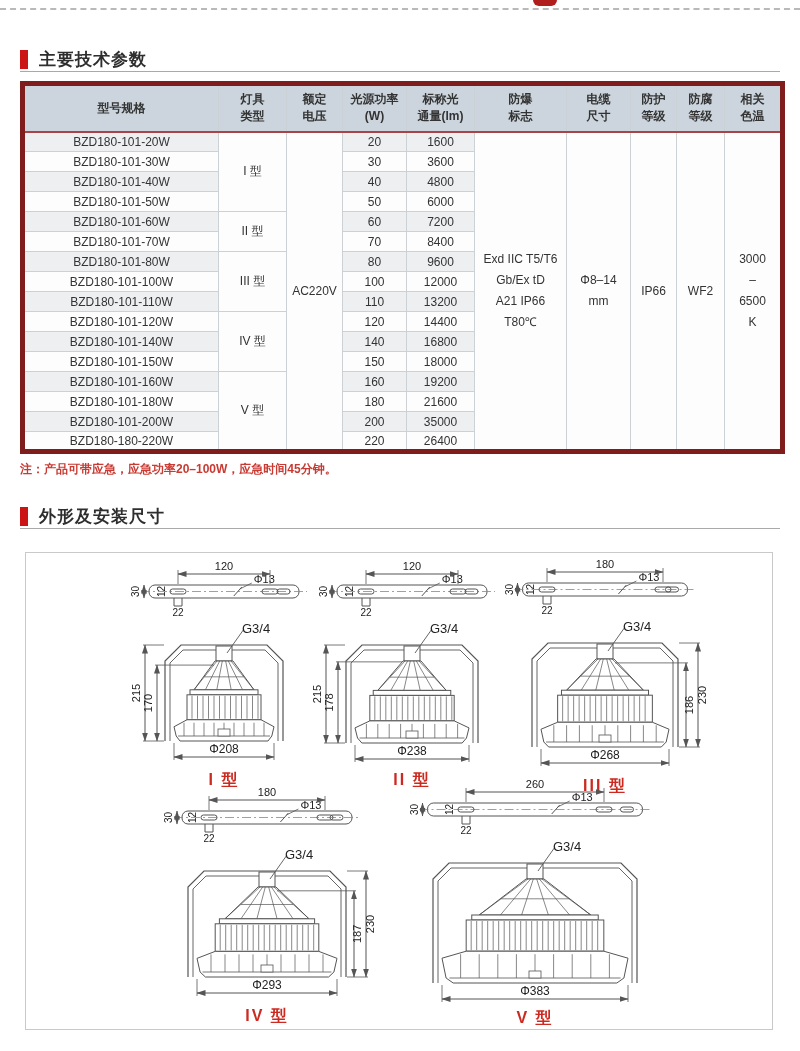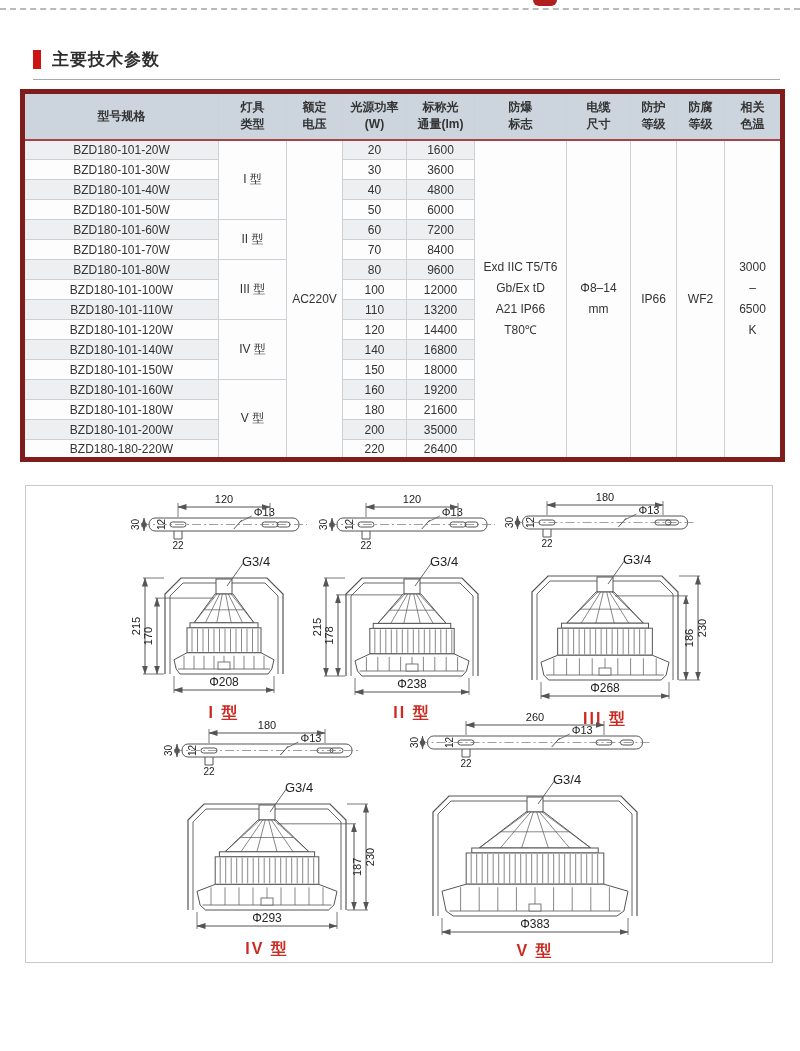--- a/index.html
+++ b/index.html
@@ -3,21 +3,21 @@
 <meta charset="utf-8">
 <style>
   * { margin:0; padding:0; box-sizing:border-box; }
   body { background:#fff; }
   .page { width:800px; min-height:1051px; position:relative; background:#fff;
           font-family:"Liberation Sans", sans-serif; color:#3a3a3a; overflow:hidden; }
   .dashed-sep { position:absolute; top:8px; left:0; width:800px; border-top:2px dashed #b9b9b9; }
   .logo-frag { position:absolute; top:0; left:533px; width:24px; height:6px;
                background:#b01e1e; border-radius:0 0 12px 12px; }
   .top-space { height:48px; }
-  .section-header { margin:0 20px 0 33px; border-bottom:1px solid #a9a9a9; padding-bottom:8px; }
+  .section-header { margin:0 20px 0 20px; border-bottom:1px solid #a9a9a9; }
   .section-header .hd { display:flex; align-items:center; gap:11px; }
   .red-bar { width:8px; height:19px; background:#cc1414; }
   .section-title { font-size:17px; font-weight:bold; color:#2e2e2e; letter-spacing:1px; }
   .spec-table-wrap { margin:9px 20px 0 20px; }
   table.spec { width:760px; border-collapse:collapse; table-layout:fixed;
                border:5px solid #7f1d1d; }
   table.spec th, table.spec td { border:1px solid #ccd1d6; text-align:center;
                font-size:12px; color:#333; overflow:hidden; }
   table.spec thead th { background:#ccd5dd; height:48px; font-weight:bold;
                border-bottom:2px solid #a84448; line-height:1.45; }
@@ -180,21 +180,28 @@
           </tr>
           <tr>
             <td>BZD180-180-220W</td>
             <td>220</td>
             <td>26400</td>
           </tr>
         </tbody>
     </table>
   </div>
 
+  <div class="note">注：产品可带应急，应急功率20–100W，应急时间45分钟。</div>
 
+  <div class="section-header sec2">
+    <div class="hd">
+      <span class="red-bar"></span>
+      <span class="section-title">外形及安装尺寸</span>
+    </div>
+  </div>
 
   <div class="draw-box">
       <div class="figure" style="left: 70px; top: 4px; width: 225px;">
         <div>
           <svg width="225" height="212" viewBox="0 0 225 212">
             <defs>
               <marker id="m0" markerWidth="9" markerHeight="6" refX="8.5" refY="3" orient="auto-start-reverse" markerUnits="userSpaceOnUse">
                 <path d="M0,0 L9,3 L0,6 Z" fill="#555"></path>
               </marker>
             </defs>

